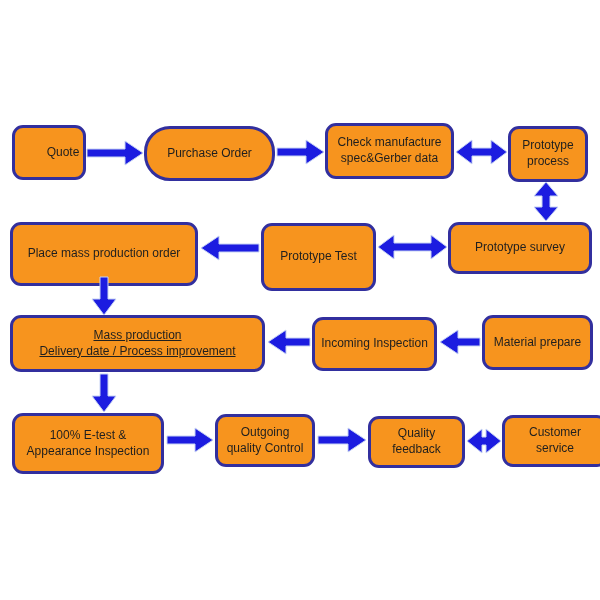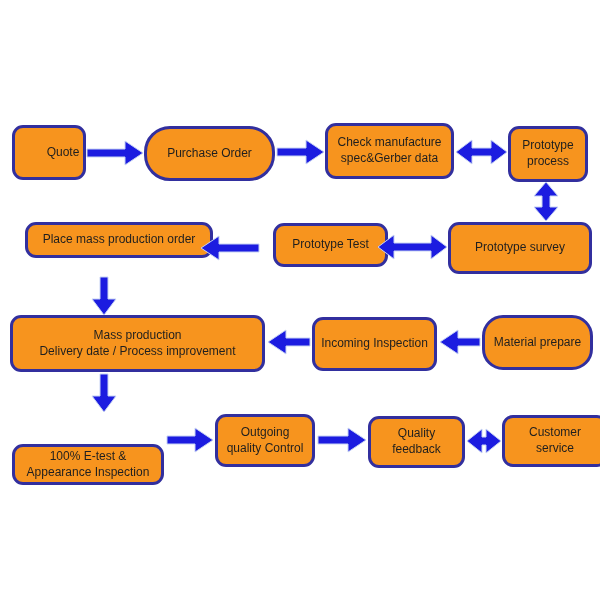--- a/index.html
+++ b/index.html
@@ -42,30 +42,30 @@
 
 <div class="canvas">
 
   <div class="node" style="left:12px; top:125px; width:74px; height:55px;padding-left:32px;">Quote</div>
   <div class="node" style="left:144px; top:126px; width:131px; height:55px;border-radius:26px;">Purchase Order</div>
   <div class="node" style="left:325px; top:123px; width:129px; height:56px;">Check manufacture
 spec&amp;Gerber data</div>
   <div class="node" style="left:508px; top:126px; width:80px; height:56px;">Prototype
 process</div>
 
-  <div class="node" style="left:10px; top:222px; width:188px; height:36px;margin-left:15px;">Place mass production order</div>
-  <div class="node" style="left:261px; top:223px; width:115px; height:44px;margin-left:12px;">Prototype Test</div>
+  <div class="node" style="left:10px; top:222px; width:188px; height:64px;">Place mass production order</div>
+  <div class="node" style="left:261px; top:223px; width:115px; height:68px;">Prototype Test</div>
   <div class="node" style="left:448px; top:222px; width:144px; height:52px;">Prototype survey</div>
 
-  <div class="node" style="left:10px; top:315px; width:255px; height:57px;">Mass production
+  <div class="node" style="left:10px; top:315px; width:255px; height:57px;text-decoration:underline;">Mass production
 Delivery date / Process improvement</div>
   <div class="node" style="left:312px; top:317px; width:125px; height:54px;">Incoming Inspection</div>
-  <div class="node" style="left:482px; top:315px; width:111px; height:55px;border-radius:21px;">Material prepare</div>
+  <div class="node" style="left:482px; top:315px; width:111px; height:55px;">Material prepare</div>
 
-  <div class="node" style="left:12px; top:413px; width:152px; height:41px;margin-top:31px;">100% E-test &amp;
+  <div class="node" style="left:12px; top:413px; width:152px; height:61px;">100% E-test &amp;
 Appearance Inspection</div>
   <div class="node" style="left:368px; top:416px; width:97px; height:52px;">Quality
 feedback</div>
   <div class="node" style="left:215px; top:414px; width:100px; height:53px;">Outgoing
 quality Control</div>
   <div class="node" style="left:502px; top:415px; width:106px; height:52px;">Customer
 service</div>
 
   <svg class="arrow" style="left:87px; top:140px;" width="56" height="26">
     <polygon points="0,9 38,9 38,1 56,13 38,25 38,17 0,17"></polygon>

